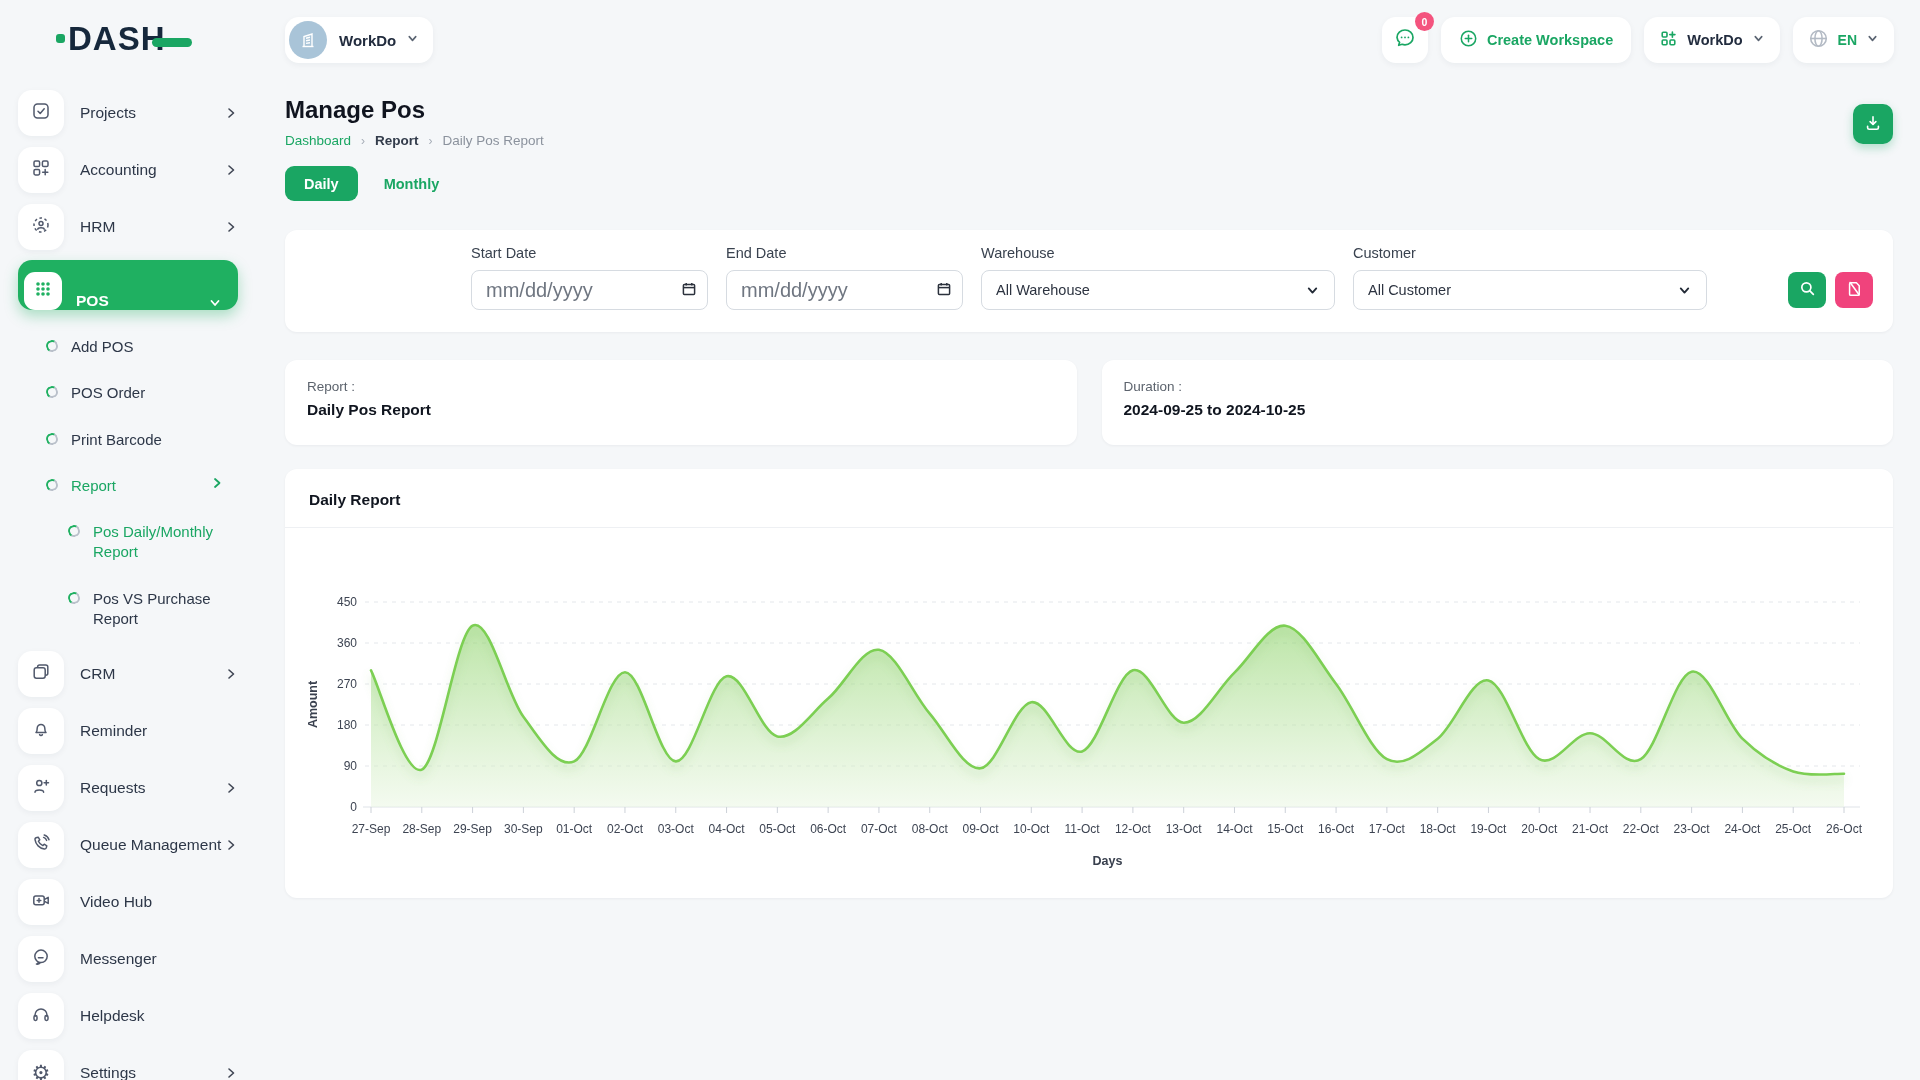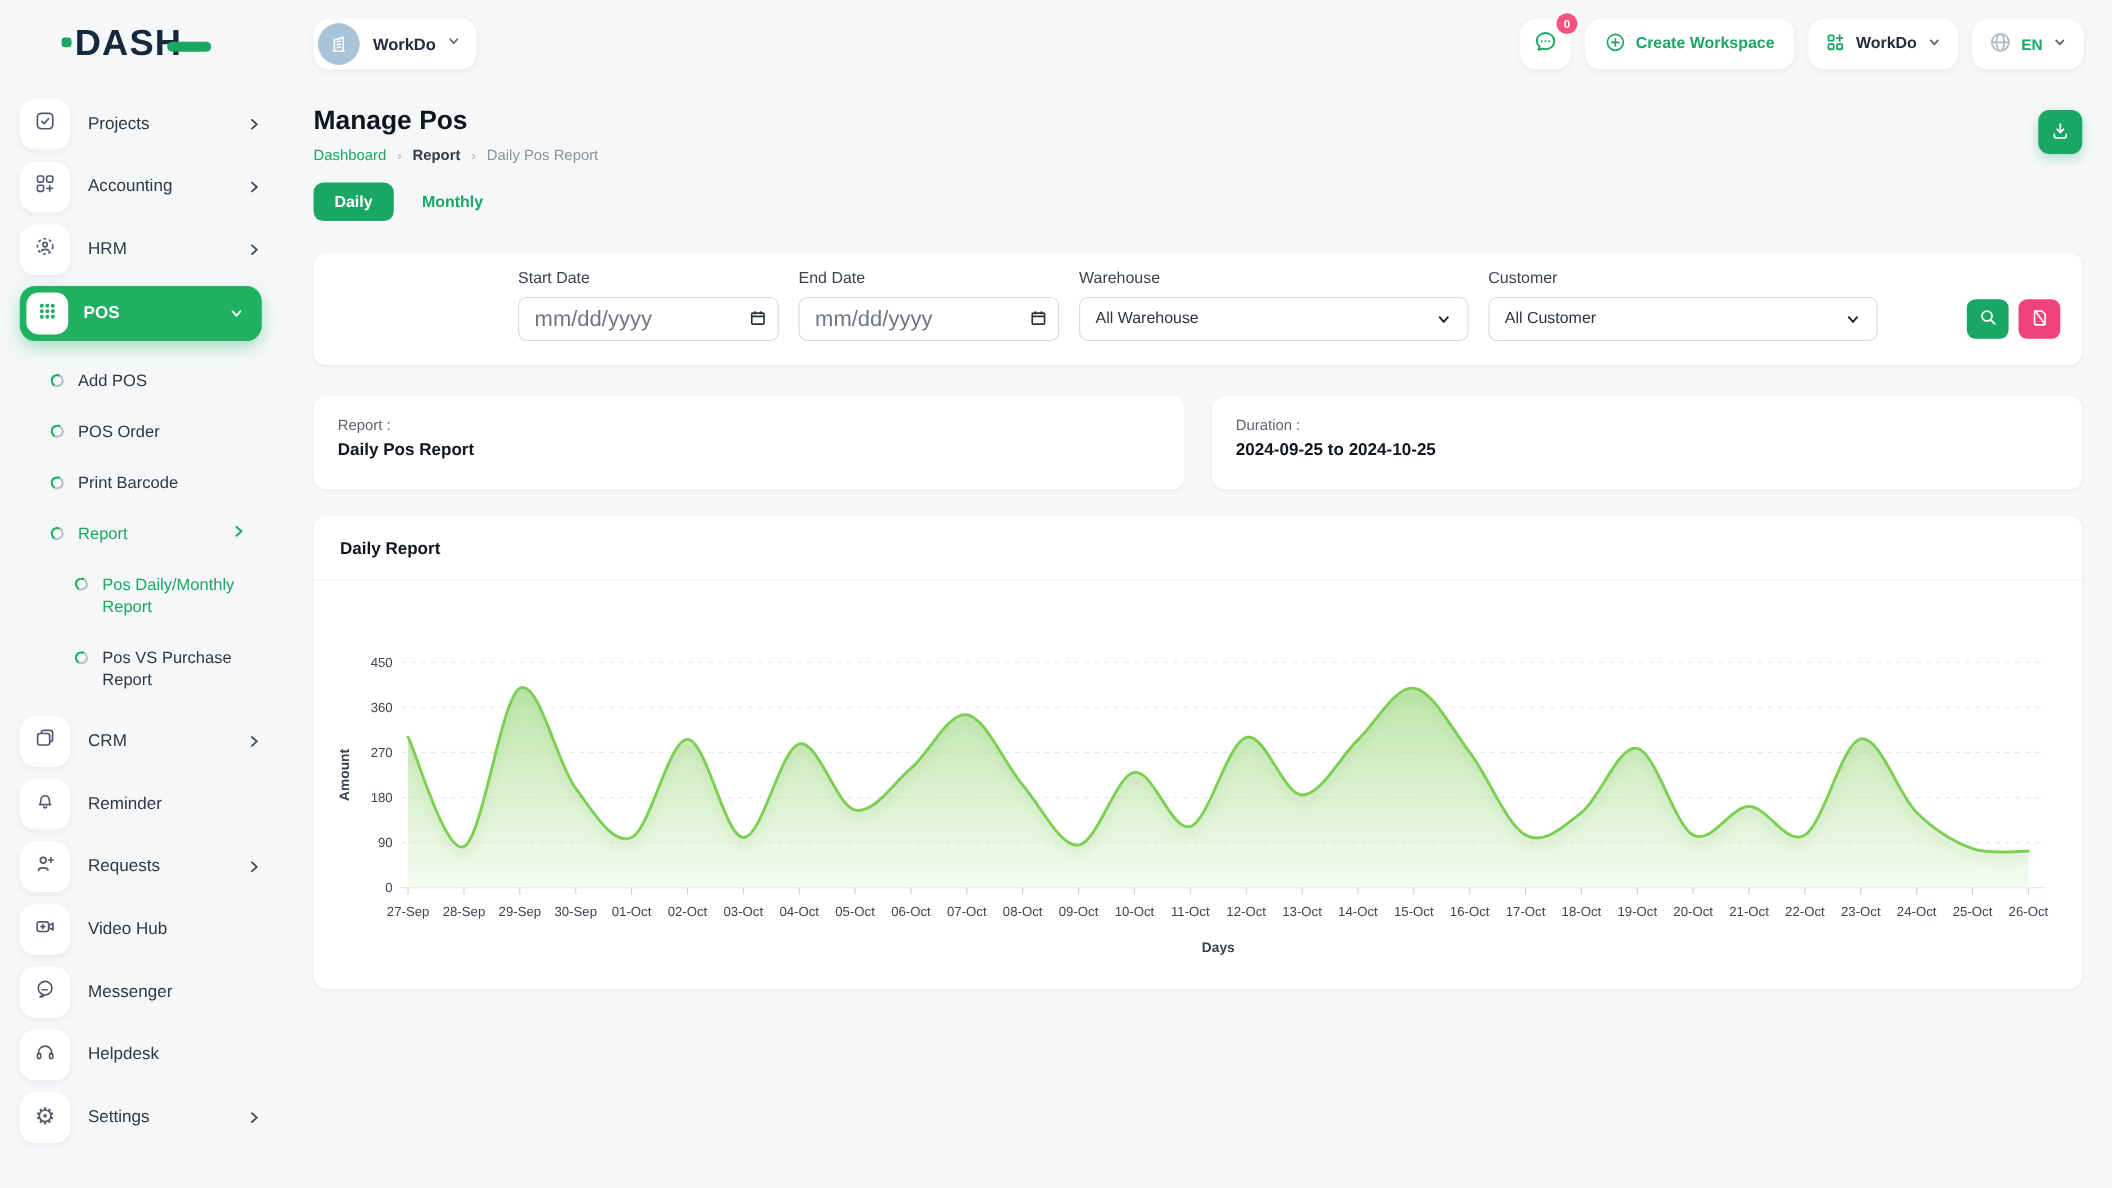--- a/index.html
+++ b/index.html
@@ -9,21 +9,21 @@
   
   .sidebar{padding:0 20px 0 18px;box-sizing:border-box;}
   .logo{display:flex;align-items:center;margin:22px 0 34px 38px;}
   .logo-dot{width:9px;height:9px;border-radius:3px;background:#1aa663;margin-right:3px;}
   .logo-text{font-size:33px;font-weight:bold;letter-spacing:1px;color:#16283c;line-height:1;}
   .logo-bar{width:40px;height:9px;border-radius:5px;background:#1aa663;margin-left:-14px;margin-top:8px;}
   .nav-item{display:flex;align-items:center;height:47px;margin-bottom:10px;cursor:pointer;}
   .icon-tile{width:46px;height:46px;background:#fff;border-radius:14px;box-shadow:0 2px 6px rgba(20,30,50,.05);display:flex;align-items:center;justify-content:center;flex:0 0 46px;}
   .nav-label{margin-left:16px;font-size:15.5px;color:#2d3748;font-weight:500;}
   .nav-chevron{margin-left:auto;display:flex;}
-  .nav-pill{display:flex;align-items:center;background:#1fb061;border-radius:14px;height:50px;margin:4px 0 14px;padding:0 16px 0 6px;box-shadow:0 6px 14px rgba(31,176,97,.35);cursor:pointer;}
+  .nav-pill{display:flex;align-items:flex-end;background:#1fb061;border-radius:14px;height:50px;margin:4px 0 14px;padding:0 16px 0 6px;box-shadow:0 6px 14px rgba(31,176,97,.35);cursor:pointer;}
   .pill-tile{width:38px;height:38px;background:#fff;border-radius:11px;display:flex;align-items:center;justify-content:center;}
   .nav-pill .nav-label{color:#fff;font-weight:700;font-size:15.5px;margin-left:14px;}
   .sub-item{display:flex;align-items:flex-start;padding:13px 0;margin-left:28px;cursor:pointer;}
   .sub-item .bullet{margin-top:3px;}
   .bullet{width:8px;height:8px;border:2px solid #b9c0ca;border-top-color:#1fb061;border-left-color:#1fb061;border-radius:50%;transform:rotate(-15deg);flex:0 0 8px;}
   .sub-label{margin-left:13px;font-size:15px;color:#2d3748;line-height:1.35;}
   .sub-item.active .sub-label{color:#1aa663;}
   .sub-sub{margin-left:50px;}
   .sub-sub .sub-label{max-width:150px;}
 
@@ -36,21 +36,21 @@
   .ws-chip .chip-label{margin:0 10px 0 12px;font-size:15px;font-weight:600;color:#222c3e;}
   .top-right{margin-left:auto;display:flex;align-items:center;gap:13px;}
   .icon-chip{width:46px;height:46px;justify-content:center;position:relative;}
   .badge{position:absolute;top:-5px;right:-6px;min-width:19px;height:19px;border-radius:10px;background:#f4537e;color:#fff;font-size:10.5px;font-weight:700;display:flex;align-items:center;justify-content:center;}
   .create-chip{padding:0 18px;gap:9px;color:#1aa663;font-size:14.5px;font-weight:600;}
   .menu-chip{padding:0 15px;gap:9px;font-size:14.5px;font-weight:600;color:#222c3e;}
   .lang-chip{padding:0 15px;gap:9px;font-size:14px;font-weight:700;color:#1aa663;}
 
   
   .content{padding:14px 27px 0 27px;}
-  .header-row{display:flex;align-items:flex-start;}
+  .header-row{display:flex;align-items:center;}
   .page-title{font-size:24px;font-weight:700;color:#10141f;margin:10px 0 9px;}
   .breadcrumb{display:flex;align-items:center;gap:10px;font-size:13.5px;}
   .bc-link{color:#1aa663;cursor:pointer;}
   .bc-sep{color:#a7aeb8;font-size:12px;}
   .bc-strong{color:#333c4b;font-weight:600;cursor:pointer;}
   .bc-muted{color:#8b929d;}
   .dl-btn{margin-left:auto;margin-top:14px;width:40px;height:40px;border-radius:10px;background:#1aa663;border:none;display:flex;align-items:center;justify-content:center;cursor:pointer;box-shadow:0 4px 10px rgba(26,166,99,.3);}
   .tabs{display:flex;align-items:center;margin-top:18px;gap:26px;}
   .tab-active{background:#1aa663;color:#fff;font-size:14.5px;font-weight:600;border:none;border-radius:9px;height:35px;padding:0 19px;cursor:pointer;}
   .tab-link{color:#1aa663;font-size:14.5px;font-weight:600;background:none;border:none;cursor:pointer;padding:0;}
@@ -249,20 +249,37 @@
       </span>
         </span>
       <span class="nav-label">Requests</span>
       <span class="nav-chevron">
           <svg width="14" height="14" viewBox="0 0 14 14" fill="none" stroke="#3f4654" stroke-width="1.6">
             <polyline points="5,3 9.5,7 5,11" stroke-linecap="round" stroke-linejoin="round"></polyline>
           </svg>
         </span>
     </div>
 
+    <div class="nav-item">
+      <span class="icon-tile">
+          <span>
+        <svg width="20" height="20" viewBox="0 0 20 20" fill="none" stroke="#51596c" stroke-width="1.5">
+              <path d="M7.2,4.2 l1.6,2.6 -1.4,1.4 a9,9 0 0 0 4.4,4.4 l1.4,-1.4 2.6,1.6 -0.6,2.2 a1.8,1.8 0 0 1 -1.9,1 c-4.8,-0.7 -8.6,-4.5 -9.3,-9.3 a1.8,1.8 0 0 1 1,-1.9 z" stroke-linejoin="round"></path>
+              <path d="M12.6,4.4 a4.4,4.4 0 0 1 3,3" stroke-linecap="round"></path>
+              <path d="M13.2,2 a7,7 0 0 1 4.8,4.8" stroke-linecap="round"></path>
+            </svg>
+      </span>
+        </span>
+      <span class="nav-label">Queue Management</span>
+      <span class="nav-chevron">
+          <svg width="14" height="14" viewBox="0 0 14 14" fill="none" stroke="#3f4654" stroke-width="1.6">
+            <polyline points="5,3 9.5,7 5,11" stroke-linecap="round" stroke-linejoin="round"></polyline>
+          </svg>
+        </span>
+    </div>
 
     <div class="nav-item">
       <span class="icon-tile">
           <span>
         <svg width="20" height="20" viewBox="0 0 20 20" fill="none" stroke="#51596c" stroke-width="1.5">
               <rect x="2.8" y="6" width="10.4" height="8.8" rx="2"></rect>
               <path d="M13.2,9.6 l4,-2.2 v6 l-4,-2.2" stroke-linejoin="round"></path>
               <line x1="8" y1="8.6" x2="8" y2="12.2" stroke-linecap="round"></line>
               <line x1="6.2" y1="10.4" x2="9.8" y2="10.4" stroke-linecap="round"></line>
             </svg>

